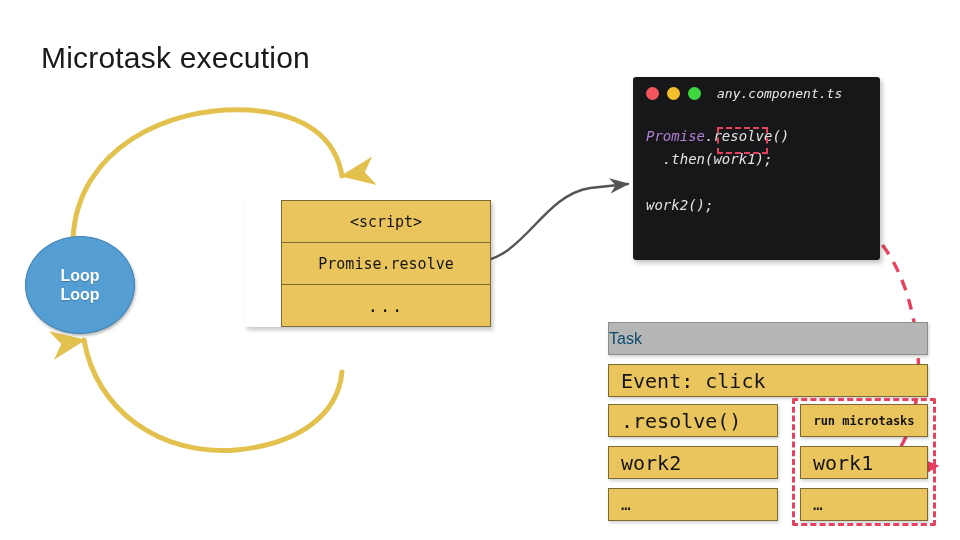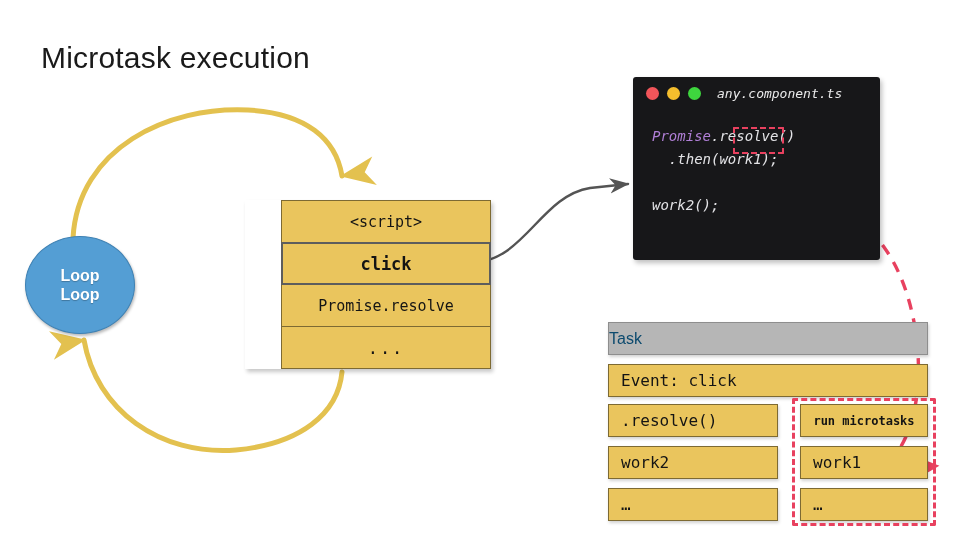--- a/index.html
+++ b/index.html
@@ -68,23 +68,23 @@
   }
   .dot{width:13px;height:13px;border-radius:50%;margin-right:8px;display:block;}
   .dot.red{background:#F2555A;}
   .dot.yellow{background:#F5BE2D;}
   .dot.green{background:#3ED53E;}
   #code-filename{
     margin-left:8px;color:#e9e9ea;
     font-family:"DejaVu Sans Mono", monospace;font-size:13px;
   }
   #code-body{
-    padding:16px 0 0 3px;
+    padding:16px 0 0 13px;
     font-family:"DejaVu Sans Mono", monospace;font-size:14px;
-    color:#e3e3e6;line-height:23px;position:relative;margin-left:16px;
+    color:#e3e3e6;line-height:23px;position:relative;
   }
   .tok-class{color:#b07fd6;}
   .tok-plain{color:#e3e3e6;}
   .code-line{white-space:pre;}
   .code-blank{height:23px;}
   #work1-highlight{
     position:absolute;left:84px;top:18px;width:51px;height:27px;
     border:2px dashed #E8415F;border-radius:1px;
     box-sizing:border-box;
   }
@@ -94,21 +94,21 @@
   #task-header{
     height:33px;box-sizing:border-box;
     background:#B6B6B6;border:1px solid #8e8e8e;
     display:flex;align-items:center;padding-left:0;
     font-family:"Liberation Sans", sans-serif;font-size:16px;color:#0c4a6e;
     box-shadow:1px 2px 3px rgba(0,0,0,0.18);
   }
   .qbox{
     box-sizing:border-box;background:#EAC55D;border:1px solid #7d6a33;
     display:flex;align-items:center;padding-left:12px;
-    font-family:"DejaVu Sans Mono", monospace;font-size:16px;color:#141414;
+    font-family:"DejaVu Sans Mono", monospace;font-size:20px;color:#141414;
     box-shadow:1px 2px 3px rgba(0,0,0,0.18);
   }
   #q-event{position:absolute;left:0;top:42px;width:320px;height:33px;}
   #q-cols{position:absolute;left:0;top:82px;width:320px;height:140px;}
   .qcol{position:absolute;top:0;width:170px;}
   .qcol.left{left:0;}
   .qcol.right{left:192px;width:128px;}
   .qcol .qbox{height:33px;margin-bottom:9px;}
   .qcol .qbox.dots{font-size:16px;letter-spacing:1px;}
   .qcol.right .qbox.micro-label{
@@ -154,21 +154,20 @@
 
   <div id="event-loop">
     <div class="el-text">
       <span>Loop</span><br>
       <span>Loop</span>
     </div>
   </div>
 
   <div id="call-stack">
     <div class="stack-row">&lt;script&gt;</div>
-    <div class="stack-row active">click</div>
     <div class="stack-row">Promise.resolve</div>
     <div class="stack-row dots">...</div>
   </div>
 
   <div id="code-panel">
     <div id="code-titlebar">
       <span class="dot red"></span>
       <span class="dot yellow"></span>
       <span class="dot green"></span>
       <span id="code-filename">any.component.ts</span>

